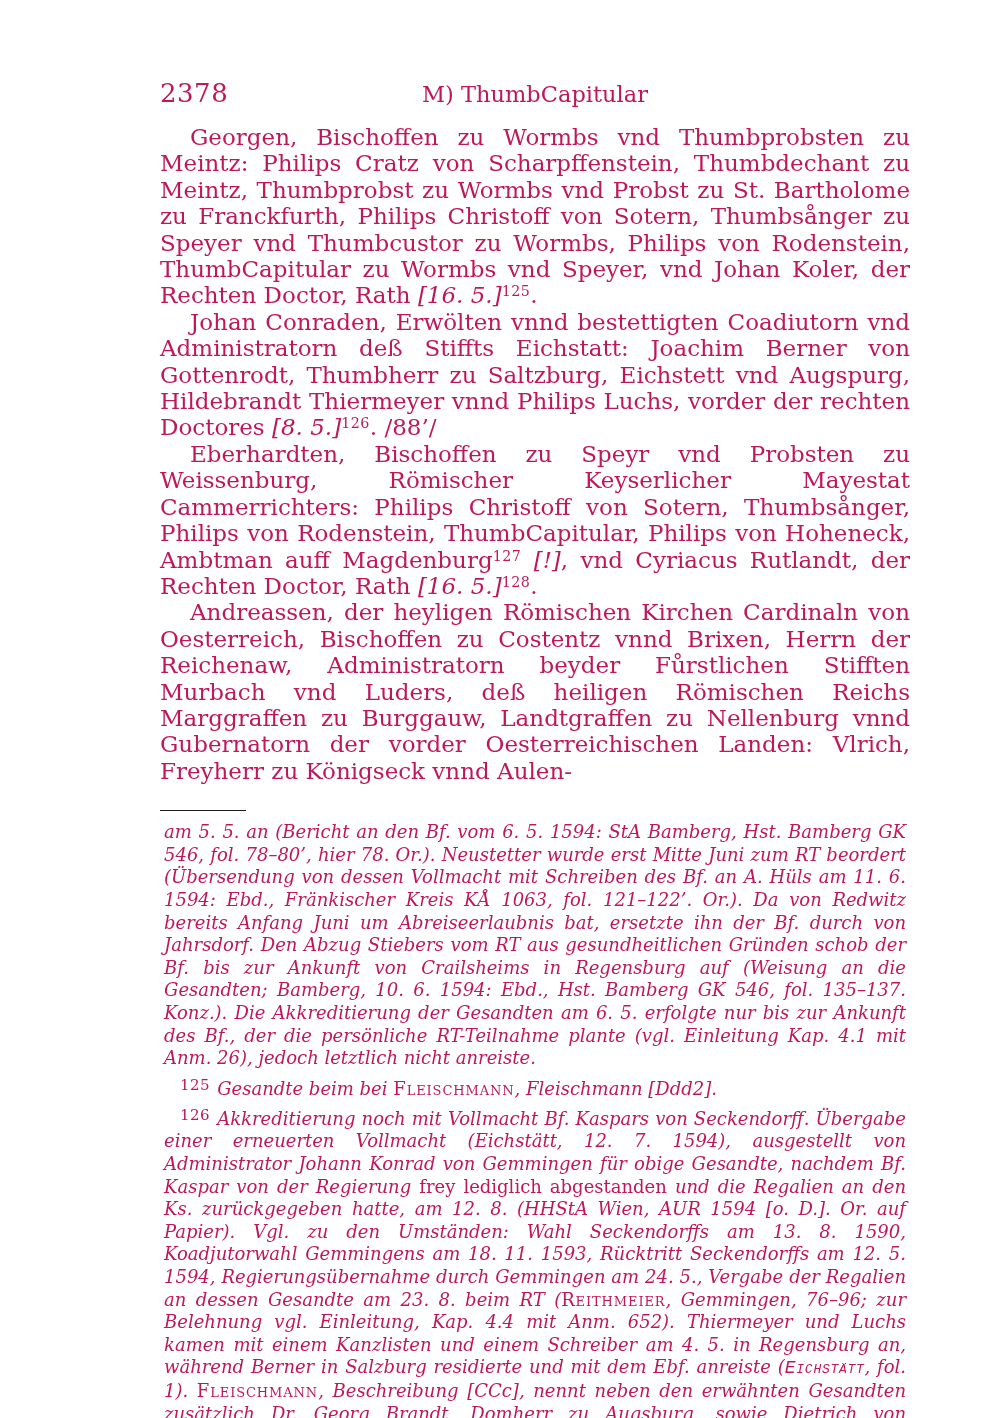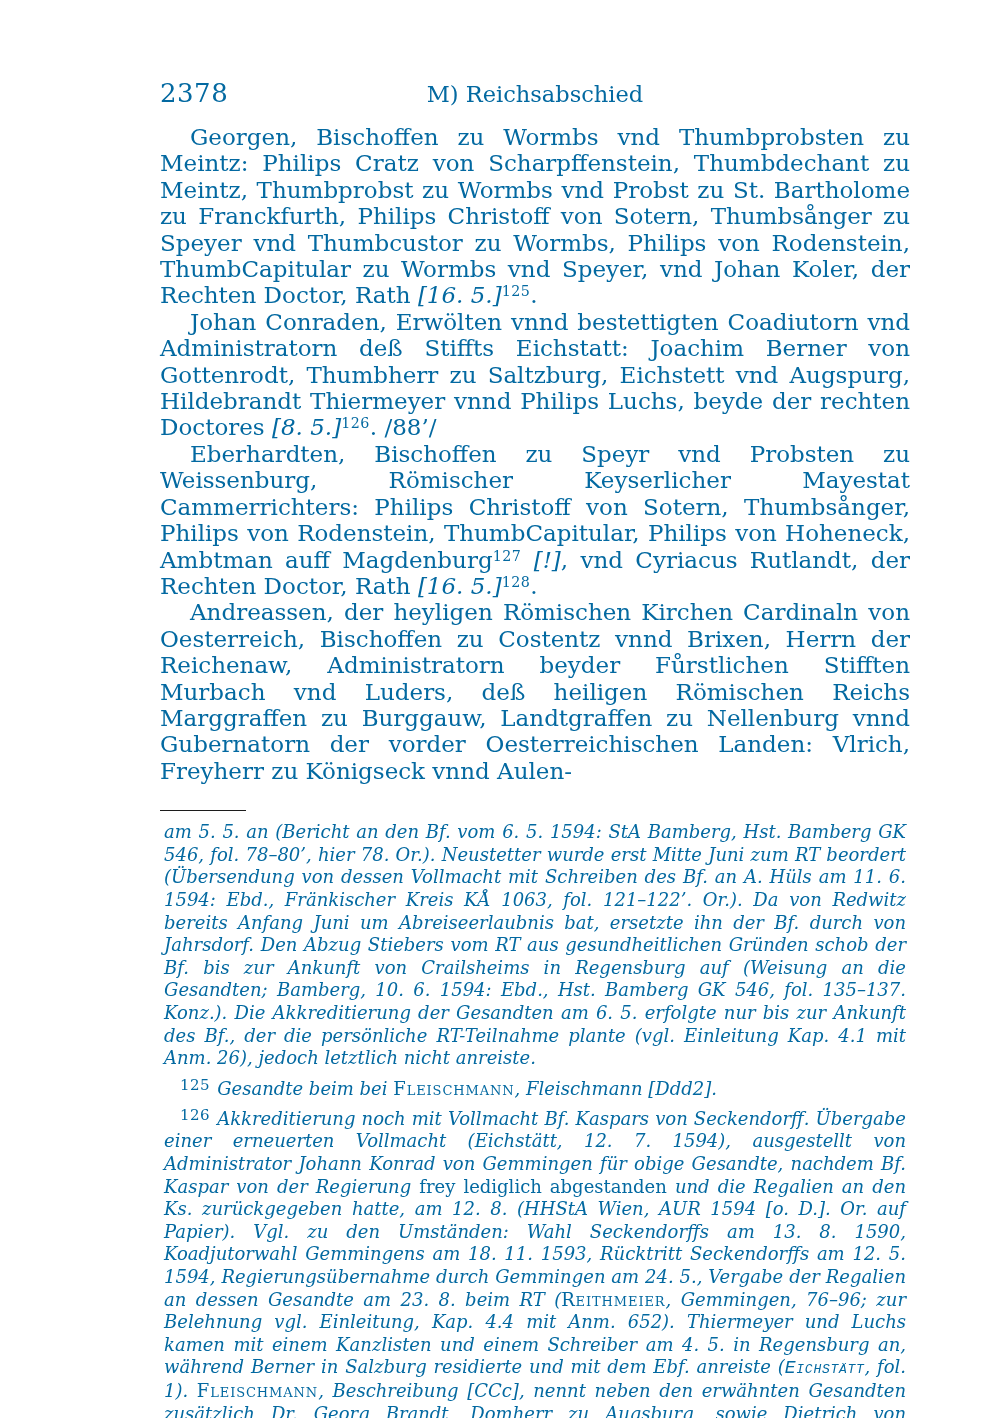--- a/index.html
+++ b/index.html
@@ -3,21 +3,21 @@
 <meta charset="utf-8">
 <style>
   html,body{margin:0;padding:0;background:#e8e8e8;}
   .page{
     position:relative;
     width:1004px;height:1418px;
     background:#ffffff;
     box-sizing:border-box;
     padding:78px 94px 0 160px;
     font-family:"DejaVu Serif","Liberation Serif",serif;
-    color:#0369a1;
+    color:#be185d;
     overflow:hidden;
   }
   .page-header{
     position:relative;
     height:34px;
     margin-bottom:12px;
   }
   .page-num{
     position:absolute;left:0;top:0;
     font-size:26px;letter-spacing:0.5px;
@@ -64,26 +64,26 @@
   .r-sc{font-style:normal;font-variant:small-caps;letter-spacing:0.05em;}
   .r-isc{font-style:italic;font-variant:small-caps;letter-spacing:0.04em;font-family:Liberation Mono, monospace;}
   .r-sup{font-size:0.62em;vertical-align:0.5em;line-height:0;letter-spacing:0.5px;}
 </style>
 </head>
 <body>
 
 <div class="page">
   <header class="page-header">
     <span class="page-num">2378</span>
-    <span class="running-title">M) Reichsabschied</span>
+    <span class="running-title">M) ThumbCapitular</span>
   </header>
 
   <main class="body-text" id="body-root">
       <p class="para"><span class="r-n">Georgen, Bischoffen zu Wormbs vnd Thumbprobsten zu Meintz: Philips Cratz von Scharpffenstein, Thumbdechant zu Meintz, Thumbprobst zu Wormbs vnd Probst zu St. Bartholome zu Franckfurth, Philips Christoff von Sotern, Thumbsånger zu Speyer vnd Thumbcustor zu Wormbs, Philips von Rodenstein, ThumbCapitular zu Wormbs vnd Speyer, vnd Johan Koler, der Rechten Doctor, Rath </span><span class="r-i">[16. 5.]</span><span class="r-sup">125</span><span class="r-n">.</span></p>
-      <p class="para"><span class="r-n">Johan Conraden, Erwölten vnnd bestettigten Coadiutorn vnd Administratorn deß Stiffts Eichstatt: Joachim Berner von Gottenrodt, Thumbherr zu Saltzburg, Eichstett vnd Augspurg, Hildebrandt Thiermeyer vnnd Philips Luchs, beyde der rechten Doctores </span><span class="r-i">[8. 5.]</span><span class="r-sup">126</span><span class="r-n">. /88’/</span></p>
+      <p class="para"><span class="r-n">Johan Conraden, Erwölten vnnd bestettigten Coadiutorn vnd Administratorn deß Stiffts Eichstatt: Joachim Berner von Gottenrodt, Thumbherr zu Saltzburg, Eichstett vnd Augspurg, Hildebrandt Thiermeyer vnnd Philips Luchs, vorder der rechten Doctores </span><span class="r-i">[8. 5.]</span><span class="r-sup">126</span><span class="r-n">. /88’/</span></p>
       <p class="para"><span class="r-n">Eberhardten, Bischoffen zu Speyr vnd Probsten zu Weissenburg, Römischer Keyserlicher Mayestat Cammerrichters: Philips Christoff von Sotern, Thumbsånger, Philips von Rodenstein, ThumbCapitular, Philips von Hoheneck, Ambtman auff Magdenburg</span><span class="r-sup">127</span><span class="r-n"> </span><span class="r-i">[!]</span><span class="r-n">, vnd Cyriacus Rutlandt, der Rechten Doctor, Rath </span><span class="r-i">[16. 5.]</span><span class="r-sup">128</span><span class="r-n">.</span></p>
       <p class="para"><span class="r-n">Andreassen, der heyligen Römischen Kirchen Cardinaln von Oesterreich, Bischoffen zu Costentz vnnd Brixen, Herrn der Reichenaw, Administratorn beyder Fůrstlichen Stifften Murbach vnd Luders, deß heiligen Römischen Reichs Marggraffen zu Burggauw, Landtgraffen zu Nellenburg vnnd Gubernatorn der vorder Oesterreichischen Landen: Vlrich, Freyherr zu Königseck vnnd Aulen-</span></p>
     </main>
 
   <hr class="fn-rule">
 
   <section class="footnotes" id="fn-root">
       <p class="fn fn-cont"><span class="r-i">am 5. 5. an (Bericht an den Bf. vom 6. 5. 1594: StA Bamberg, Hst. Bamberg GK 546, fol. 78–80’, hier 78. Or.). Neustetter wurde erst Mitte Juni zum RT beordert (Übersendung von dessen Vollmacht mit Schreiben des Bf. an A. Hüls am 11. 6. 1594: Ebd., Fränkischer Kreis KÅ 1063, fol. 121–122’. Or.). Da von Redwitz bereits Anfang Juni um Abreiseerlaubnis bat, ersetzte ihn der Bf. durch von Jahrsdorf. Den Abzug Stiebers vom RT aus gesundheitlichen Gründen schob der Bf. bis zur Ankunft von Crailsheims in Regensburg auf (Weisung an die Gesandten; Bamberg, 10. 6. 1594: Ebd., Hst. Bamberg GK 546, fol. 135–137. Konz.). Die Akkreditierung der Gesandten am 6. 5. erfolgte nur bis zur Ankunft des Bf., der die persönliche RT-Teilnahme plante (vgl. Einleitung Kap. 4.1 mit Anm. 26), jedoch letztlich nicht anreiste.</span></p>
       <p class="fn fn-item"><span class="fn-num">125</span><span class="r-i">Gesandte beim bei </span><span class="r-sc">Fleischmann</span><span class="r-i">, Fleischmann [Ddd2].</span></p>
       <p class="fn fn-item"><span class="fn-num">126</span><span class="r-i">Akkreditierung noch mit Vollmacht Bf. Kaspars von Seckendorff. Übergabe einer erneuerten Vollmacht (Eichstätt, 12. 7. 1594), ausgestellt von Administrator Johann Konrad von Gemmingen für obige Gesandte, nachdem Bf. Kaspar von der Regierung </span><span class="r-n">frey lediglich abgestanden</span><span class="r-i"> und die Regalien an den Ks. zurückgegeben hatte, am 12. 8. (HHStA Wien, AUR 1594 [o. D.]. Or. auf Papier). Vgl. zu den Umständen: Wahl Seckendorffs am 13. 8. 1590, Koadjutorwahl Gemmingens am 18. 11. 1593, Rücktritt Seckendorffs am 12. 5. 1594, Regierungsübernahme durch Gemmingen am 24. 5., Vergabe der Regalien an dessen Gesandte am 23. 8. beim RT (</span><span class="r-sc">Reithmeier</span><span class="r-i">, Gemmingen, 76–96; zur Belehnung vgl. Einleitung, Kap. 4.4 mit Anm. 652). Thiermeyer und Luchs kamen mit einem Kanzlisten und einem Schreiber am 4. 5. in Regensburg an, während Berner in Salzburg residierte und mit dem Ebf. anreiste (</span><span class="r-isc">Eichstätt</span><span class="r-i">, fol. 1). </span><span class="r-sc">Fleischmann</span><span class="r-i">, Beschreibung [CCc], nennt neben den erwähnten Gesandten zusätzlich Dr. Georg Brandt, Domherr zu Augsburg, sowie Dietrich von Bernhausen zu Herrlingen, Pfleger zu Nassenfels. Luchs verließ den RT am 20. 8., Thiermeyer zusammen mit von Bernhausen am 25. 8. (</span></p>

